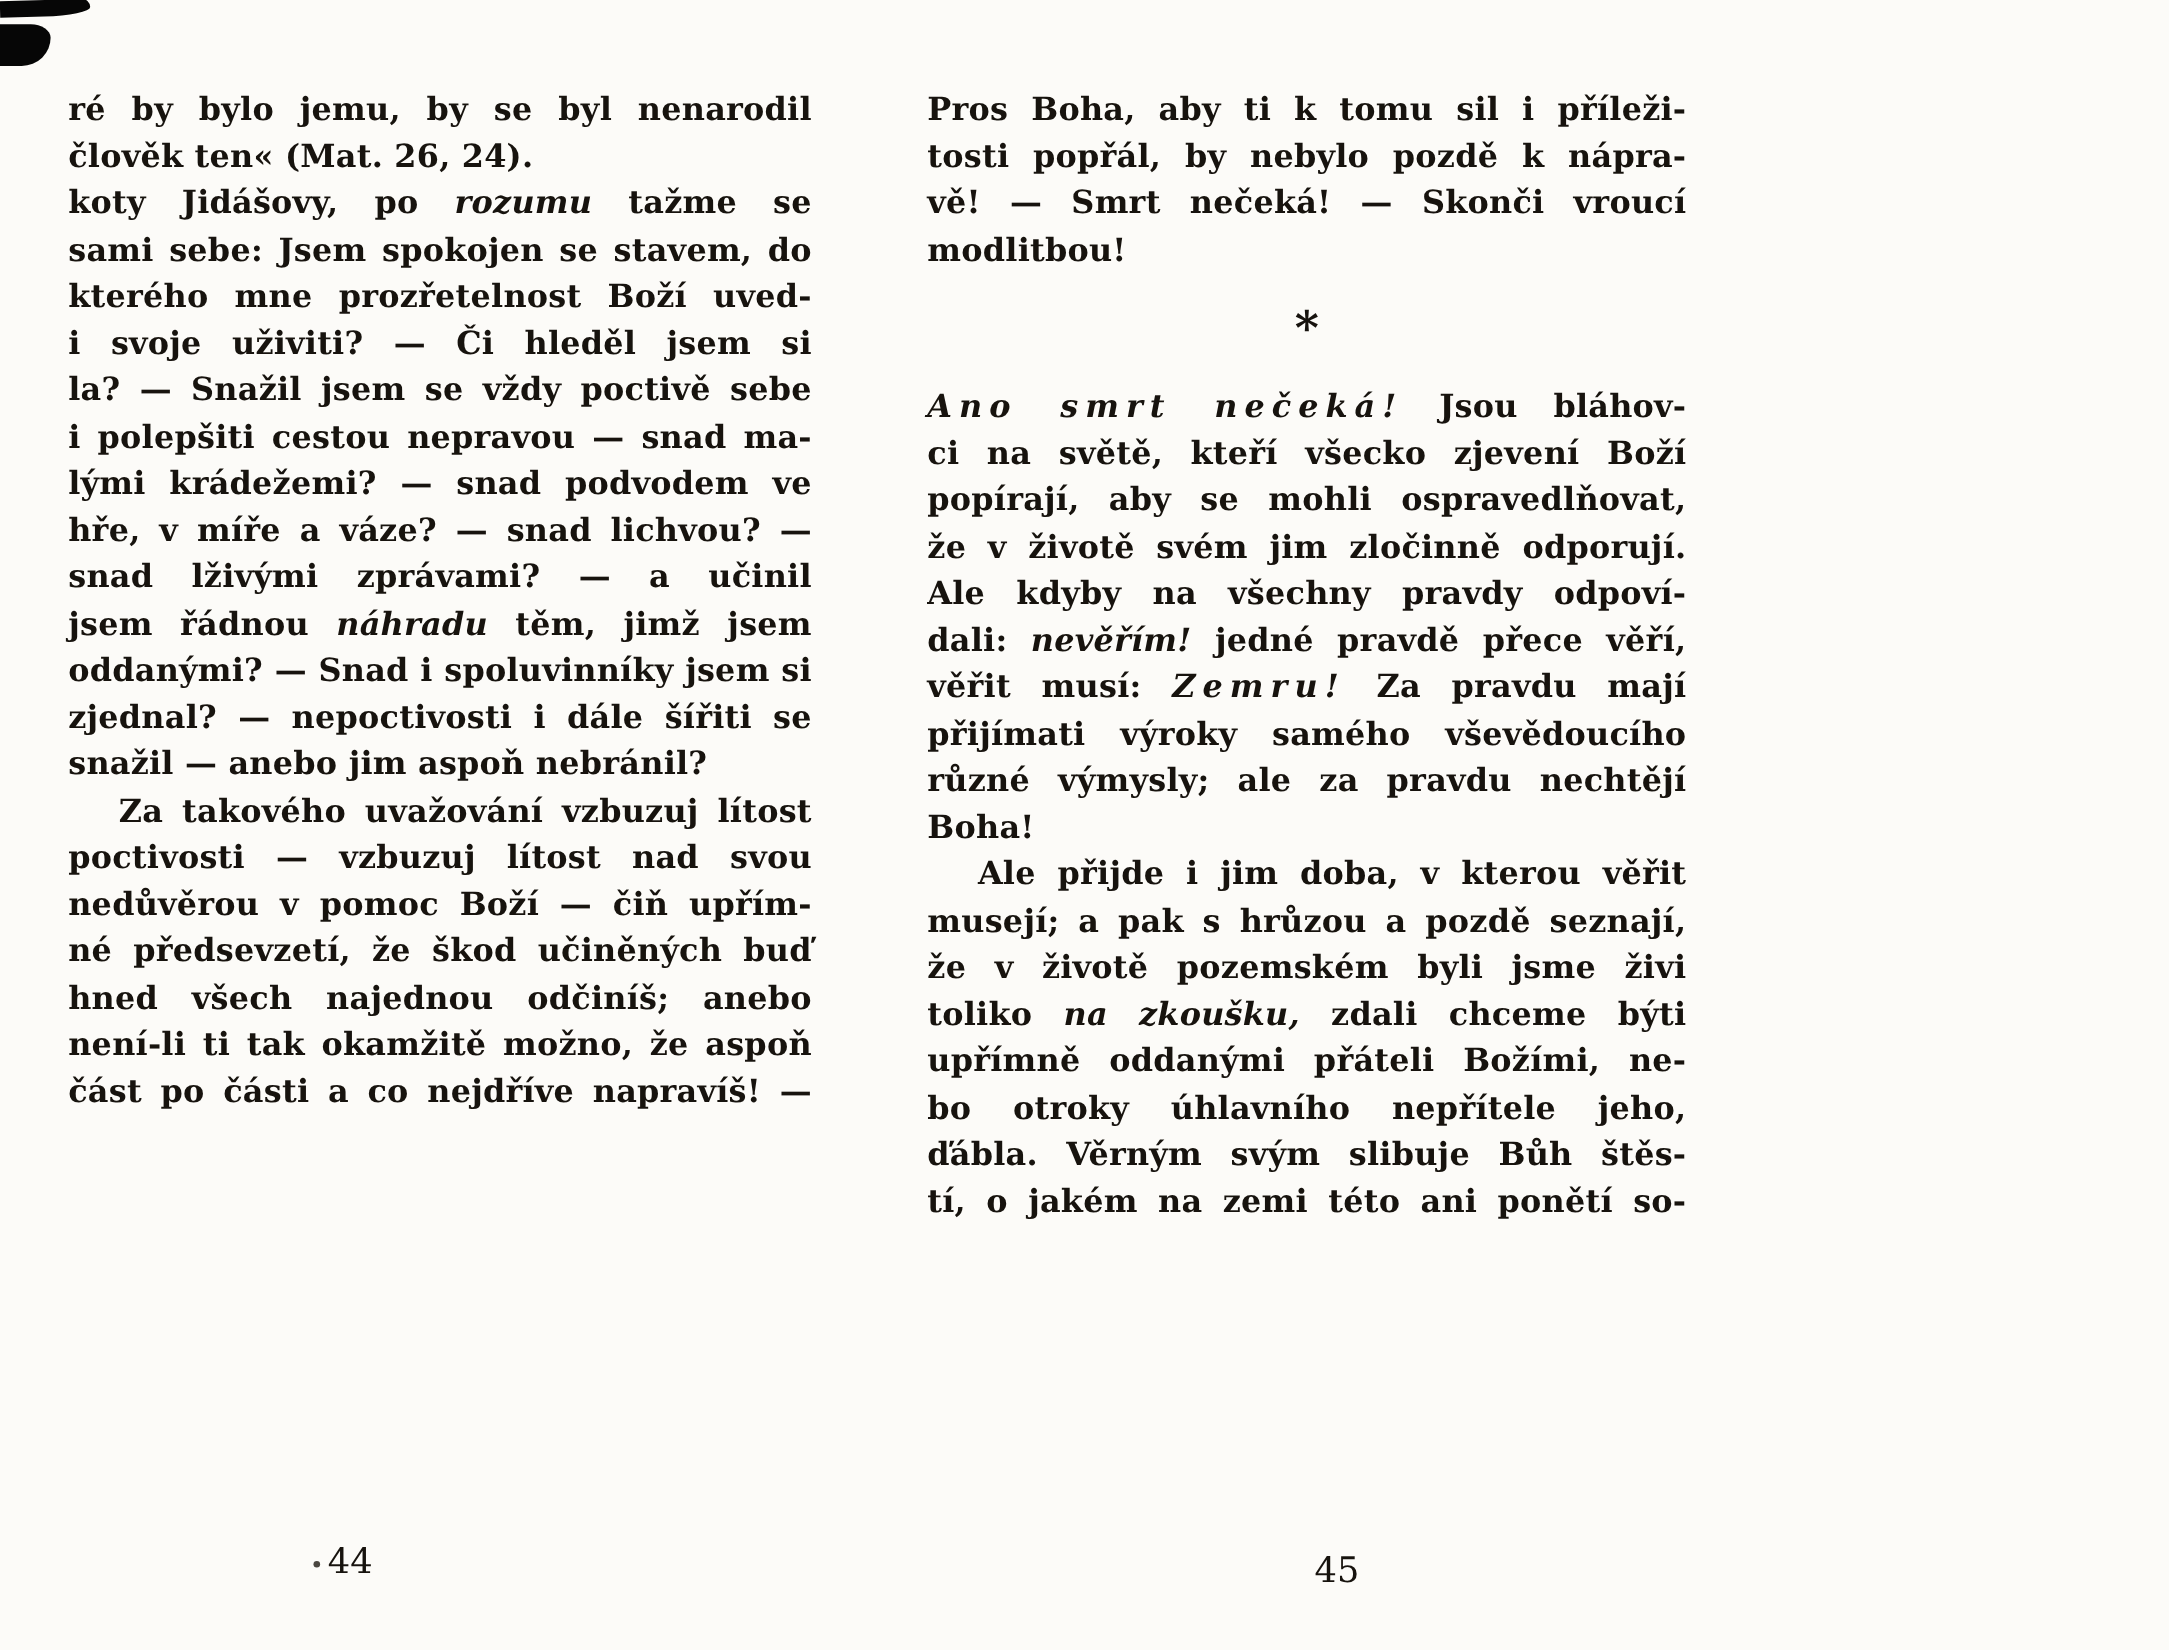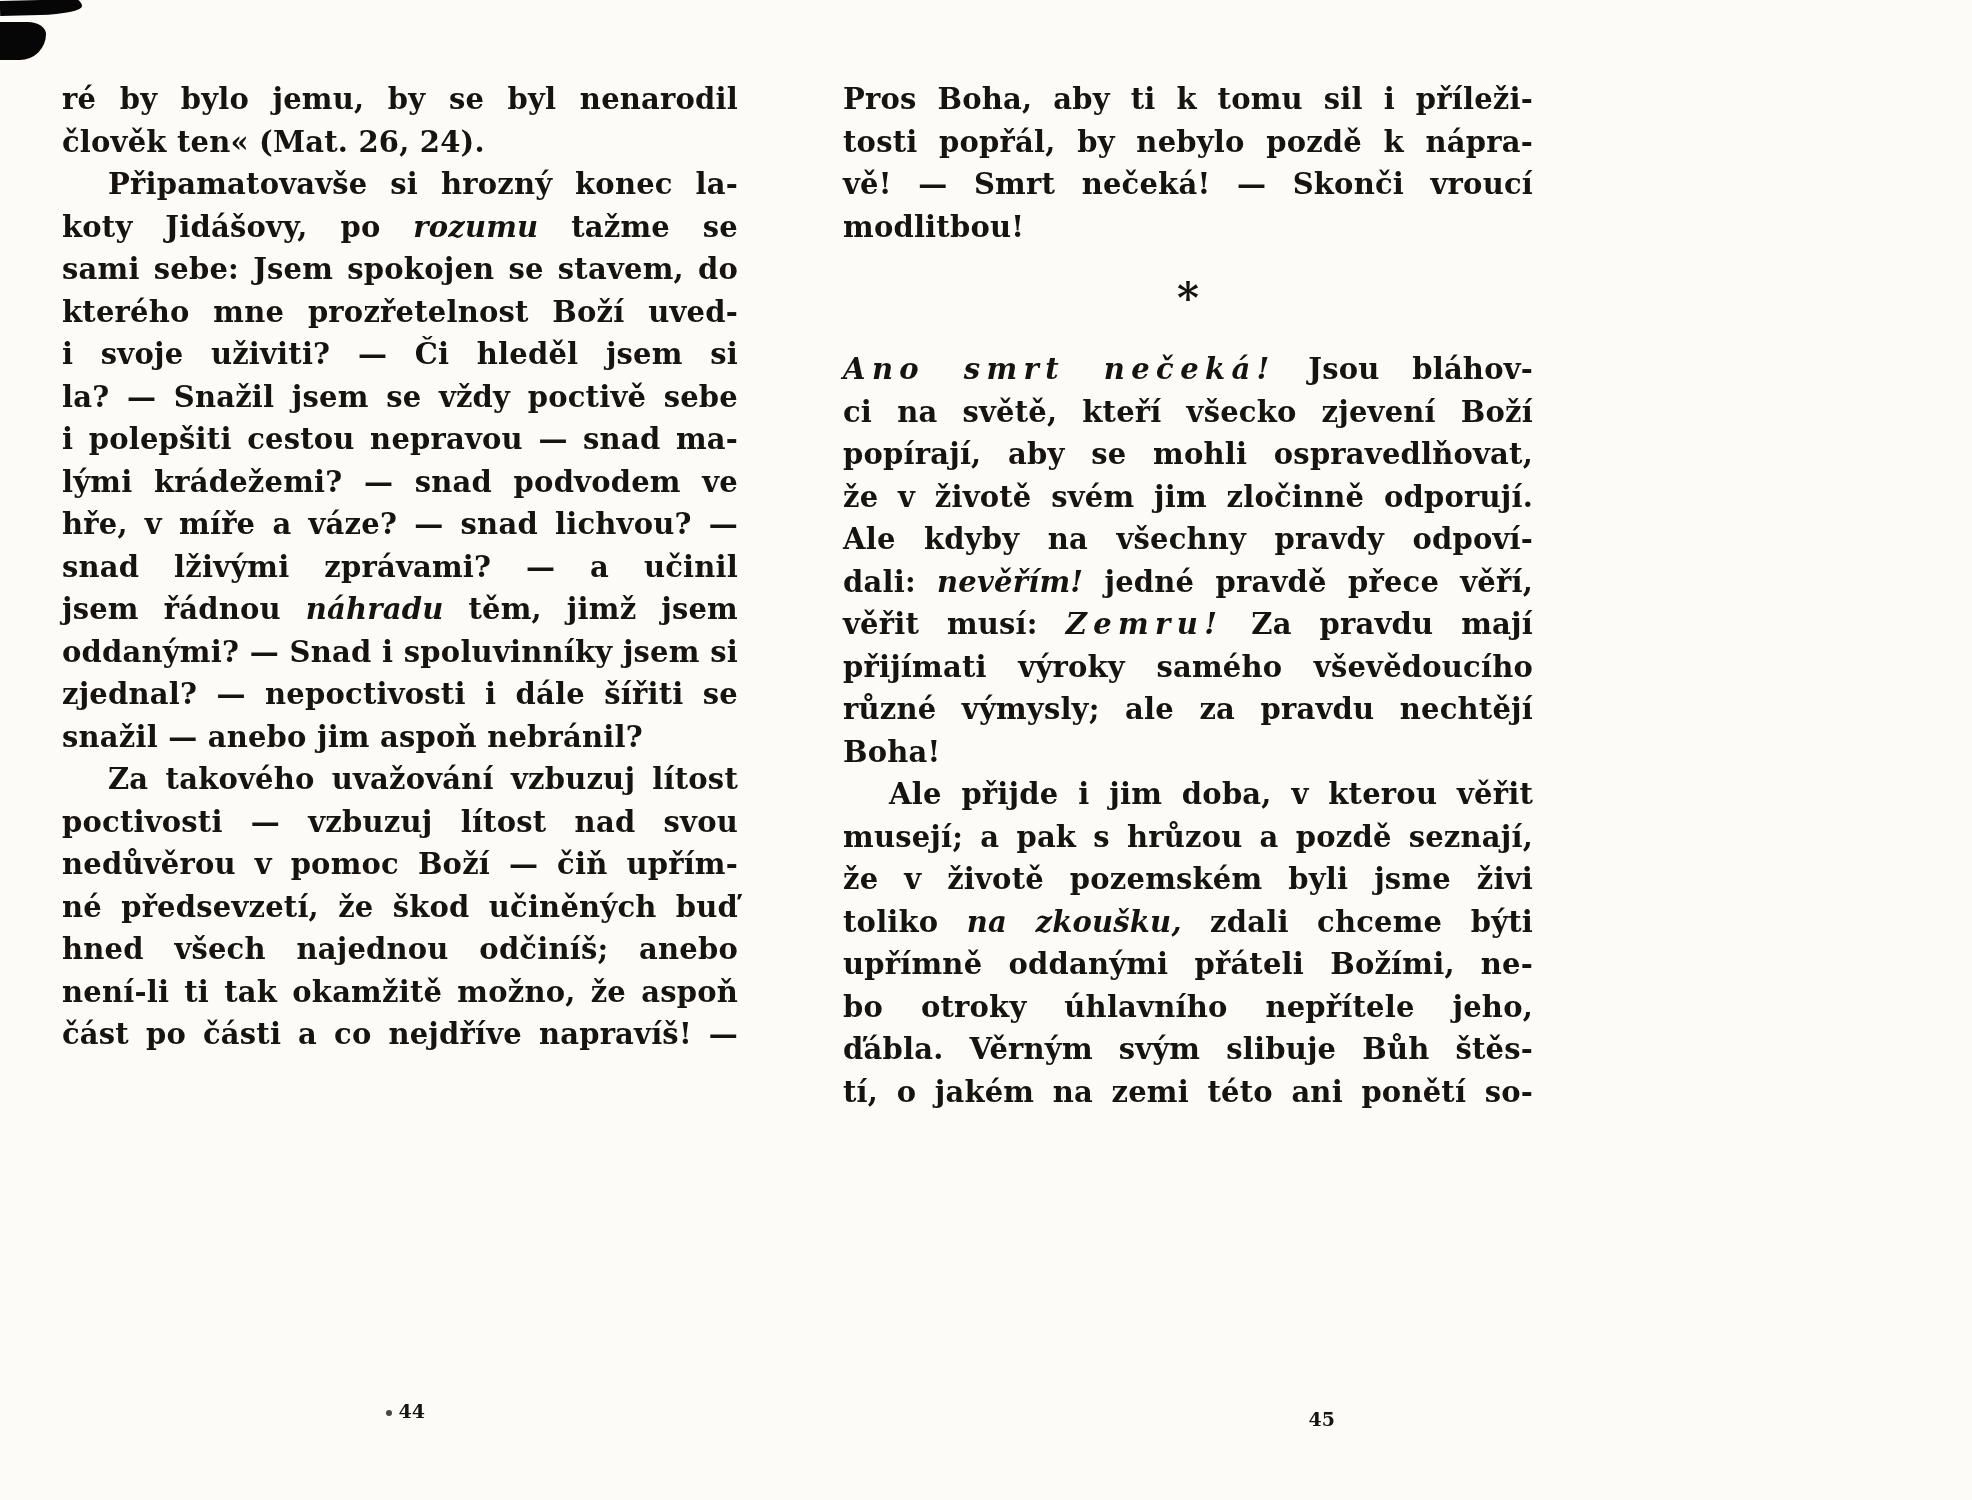--- a/index.html
+++ b/index.html
@@ -34,23 +34,23 @@
     height: 100px;
     display: flex;
     align-items: center;
     justify-content: center;
     font-size: 42px;
     font-weight: 700;
   }
 
   .page-number {
     position: absolute;
-    font-size: 19px;
-    font-weight: 700;
-    text-align: right;
+    font-size: 32px;
+    font-weight: 400;
+    text-align: left;
     width: 140px;
   }
   #left-page-number  { left: 285px;  top: 1400px; }
   #right-page-number { left: 1195px; top: 1408px; }
   .speck {
     display: inline-block;
     width: 6px; height: 6px;
     background: #2a2620;
     border-radius: 50%;
     margin-right: 7px;
@@ -65,21 +65,20 @@
 </head>
 <body>
 
 <div class="artifact" id="artifact-top"></div>
 <div class="artifact" id="artifact-side"></div>
 
 <div class="col" id="left-col">
   <div class="text-block">
       <div class="line"><span class="">ré by bylo jemu, by se byl nenarodil</span></div>
       <div class="line end"><span class="">člověk ten« (Mat. 26, 24).</span></div>
-      <div class="line indent"><span class="">Připamatovavše si hrozný konec la-</span></div>
       <div class="line"><span class="">koty Jidášovy, po </span><span class="it">rozumu</span><span class=""> tažme se</span></div>
       <div class="line"><span class="">sami sebe: Jsem spokojen se stavem, do</span></div>
       <div class="line"><span class="">kterého mne prozřetelnost Boží uved-</span></div>
       <div class="line"><span class="">i svoje uživiti? — Či hleděl jsem si</span></div>
       <div class="line"><span class="">la? — Snažil jsem se vždy poctivě sebe</span></div>
       <div class="line"><span class="">i polepšiti cestou nepravou — snad ma-</span></div>
       <div class="line"><span class="">lými krádežemi? — snad podvodem ve</span></div>
       <div class="line"><span class="">hře, v míře a váze? — snad lichvou? —</span></div>
       <div class="line"><span class="">snad lživými zprávami? — a učinil</span></div>
       <div class="line"><span class="">jsem řádnou </span><span class="it">náhradu</span><span class=""> těm, jimž jsem</span></div>

